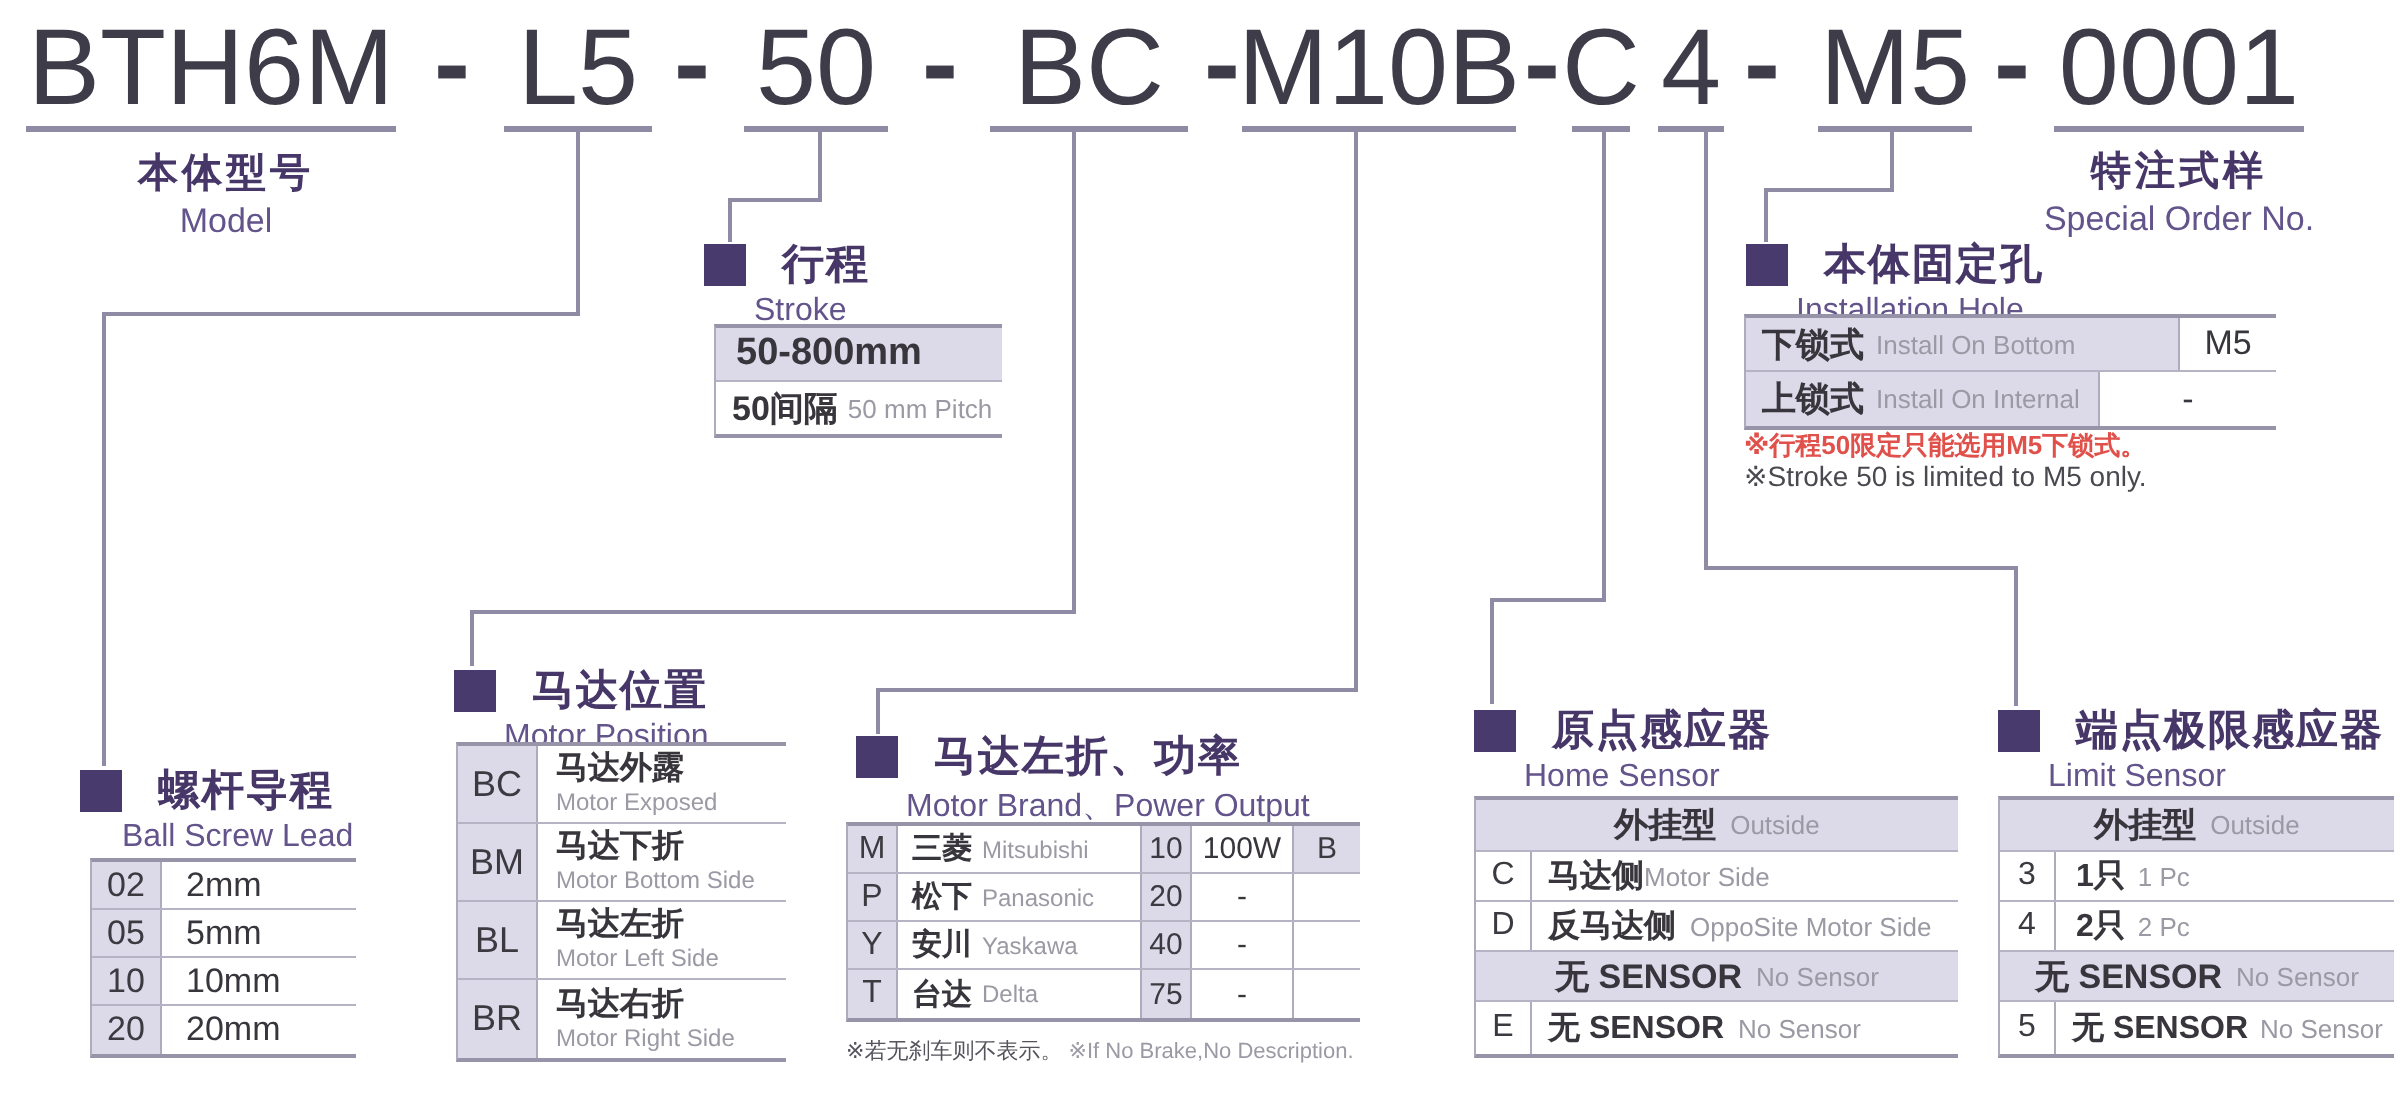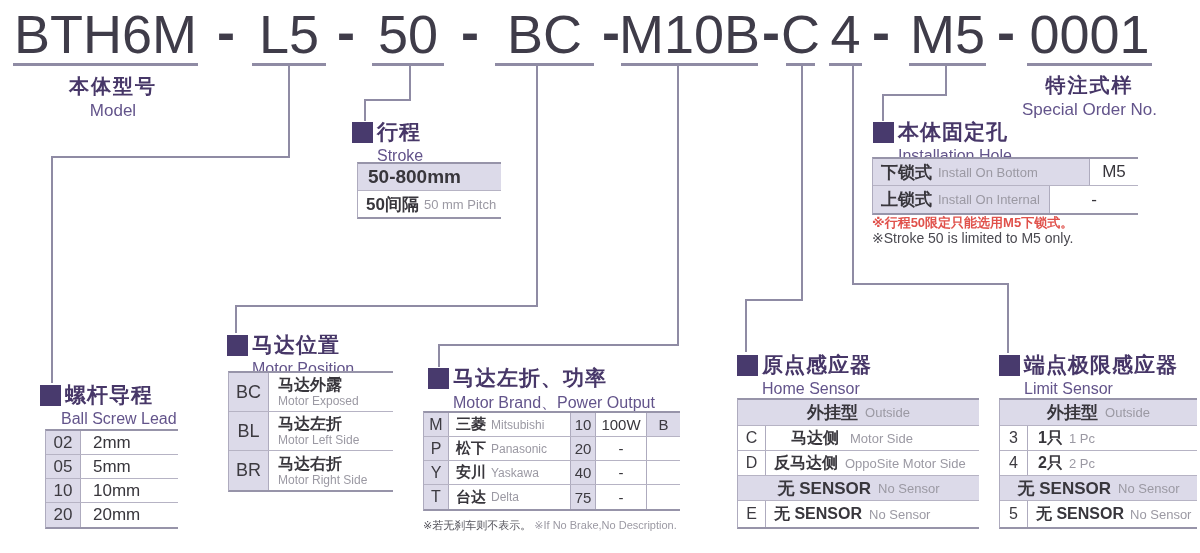--- a/index.html
+++ b/index.html
@@ -8,21 +8,21 @@
   
   .seg{position:absolute;top:3px;height:60px;border-bottom:3px solid #8f8ba4;
        display:flex;align-items:flex-end;justify-content:center;
        font-size:54px;color:#3f3c49;white-space:nowrap;line-height:1.06;}
   .dash{position:absolute;top:3px;height:58px;display:flex;align-items:center;justify-content:center;
         font-size:54px;font-weight:700;color:#3f3c49;}
   
   .ln{position:absolute;background:#8f8ba4;}
   
   .sech{position:absolute;}
-  .sech .t{display:flex;align-items:center;gap:4px;}
+  .sech .t{display:flex;align-items:center;gap:18px;}
   .sq{width:21px;height:21px;background:#483a6d;flex:0 0 auto;}
   .sech .cn{font-size:21px;font-weight:700;color:#473768;letter-spacing:1px;white-space:nowrap;}
   .sech .en2{font-size:16px;color:#63548b;margin-left:25px;margin-top:1px;white-space:nowrap;}
   
   .clabel{position:absolute;text-align:center;}
   .clabel .cn{font-size:20px;font-weight:700;color:#473768;letter-spacing:2px;}
   .clabel .en{font-size:17px;color:#63548b;margin-top:1px;}
   
   .tbl{position:absolute;border-top:2px solid #9794a9;border-bottom:2px solid #9794a9;
        border-left:1px solid #aeabbe;box-sizing:border-box;background:#fff;}
@@ -208,20 +208,29 @@
       <div class="td shade" style="width:39px;justify-content:center">
           <span class="codec" style="font-size:18px">BC</span>
         </div>
       <div class="td div stack" style="flex:1;padding-left:9px;align-items:flex-start">
         <span class="cnm" style="font-size:16px;line-height:18px">马达外露</span>
         <span class="gen" style="font-size:12px;line-height:14px">Motor Exposed</span>
       </div>
     </div>
     <div class="tr" style="height:39px">
       <div class="td shade" style="width:39px;justify-content:center">
+          <span class="codec" style="font-size:18px">BM</span>
+        </div>
+      <div class="td div stack" style="flex:1;padding-left:9px;align-items:flex-start">
+        <span class="cnm" style="font-size:16px;line-height:18px">马达下折</span>
+        <span class="gen" style="font-size:12px;line-height:14px">Motor Bottom Side</span>
+      </div>
+    </div>
+    <div class="tr" style="height:39px">
+      <div class="td shade" style="width:39px;justify-content:center">
           <span class="codec" style="font-size:18px">BL</span>
         </div>
       <div class="td div stack" style="flex:1;padding-left:9px;align-items:flex-start">
         <span class="cnm" style="font-size:16px;line-height:18px">马达左折</span>
         <span class="gen" style="font-size:12px;line-height:14px">Motor Left Side</span>
       </div>
     </div>
     <div class="tr" style="height:39px">
       <div class="td shade" style="width:39px;justify-content:center">
           <span class="codec" style="font-size:18px">BR</span>
@@ -330,21 +339,21 @@
     <div class="tr" style="height:26px">
       <div class="td shade" style="flex:1;justify-content:center;gap:7px">
         <span class="cnb" style="font-size:17px">外挂型</span>
         <span class="gen" style="font-size:13px">Outside</span>
       </div>
     </div>
     <div class="tr" style="height:25px">
       <div class="td" style="width:27px;justify-content:center">
           <span class="codec" style="font-size:16px">C</span>
         </div>
-      <div class="td div" style="flex:1;padding-left:25px;gap:11px">
+      <div class="td div" style="flex:1;padding-left:8px;gap:0">
         <span class="cnm" style="font-size:16px">马达侧</span>
         <span class="gen" style="font-size:13px">Motor Side</span>
       </div>
     </div>
     <div class="tr" style="height:25px">
       <div class="td" style="width:27px;justify-content:center">
           <span class="codec" style="font-size:16px">D</span>
         </div>
       <div class="td div" style="flex:1;padding-left:8px;gap:7px">
         <span class="cnm" style="font-size:16px">反马达侧</span>

